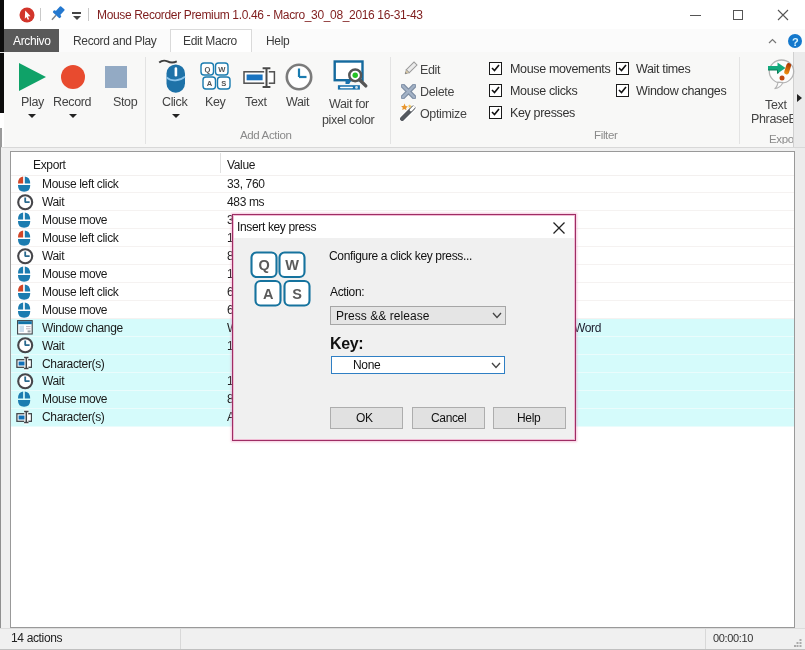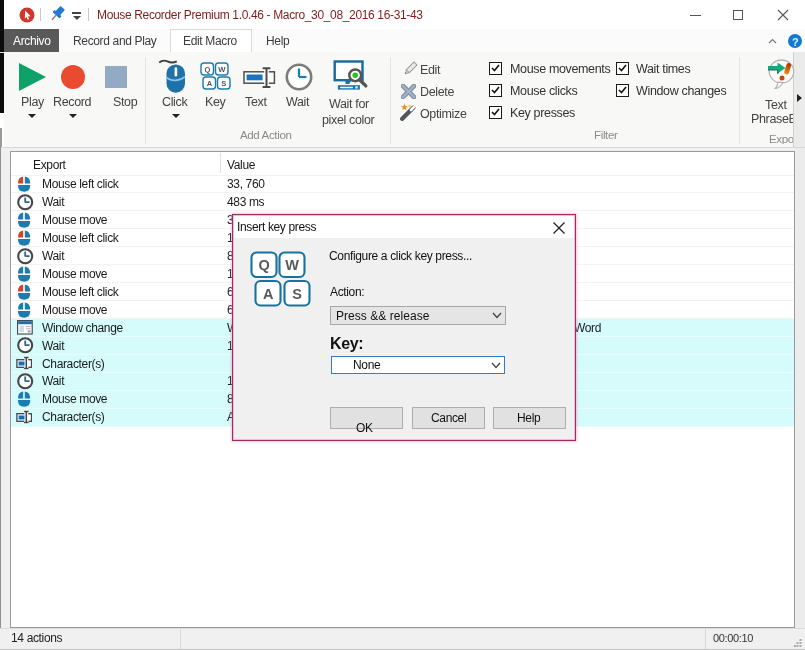--- a/index.html
+++ b/index.html
@@ -385,17 +385,17 @@
     <path d="M1 1 L5 5.5 L9 1" stroke="#444" stroke-width="1.3" fill="none"></path>
   </svg>
 <div class="abs txt" style="left:330px;top:335px;font-size:16px;color:#111;font-weight:bold;">Key:</div>
 <div class="abs" style="left:331px;top:356px;width:174px;height:18px;background:#ffffff;border:1.5px solid #2f7fc4;"></div>
 <div class="abs txt" style="left:337px;top:358px;font-size:12px;color:#111;margin-left:16px;">None</div>
 <svg class="abs" style="left:491px;top:361.5px;" width="10" height="7" viewBox="0 0 10 7">
     <path d="M1 1 L5 5.5 L9 1" stroke="#444" stroke-width="1.3" fill="none"></path>
   </svg>
 
 <div class="abs" style="left:330px;top:407px;width:72.5px;height:21.5px;background:#e1e1e1;border:1px solid #adadad;"></div>
-<div class="abs txt" style="left:356px;top:411px;font-size:12px;color:#111;margin-top:10px;">OK</div>
+<div class="abs txt" style="left:356px;top:411px;font-size:12px;color:#111;">OK</div>
 <div class="abs" style="left:412px;top:407px;width:73px;height:21.5px;background:#e1e1e1;border:1px solid #adadad;"></div>
 <div class="abs txt" style="left:431px;top:411px;font-size:12px;color:#111;">Cancel</div>
 <div class="abs" style="left:493px;top:407px;width:72.5px;height:21.5px;background:#e1e1e1;border:1px solid #adadad;"></div>
 <div class="abs txt" style="left:517px;top:411px;font-size:12px;color:#111;">Help</div>
 
 </body></html>

